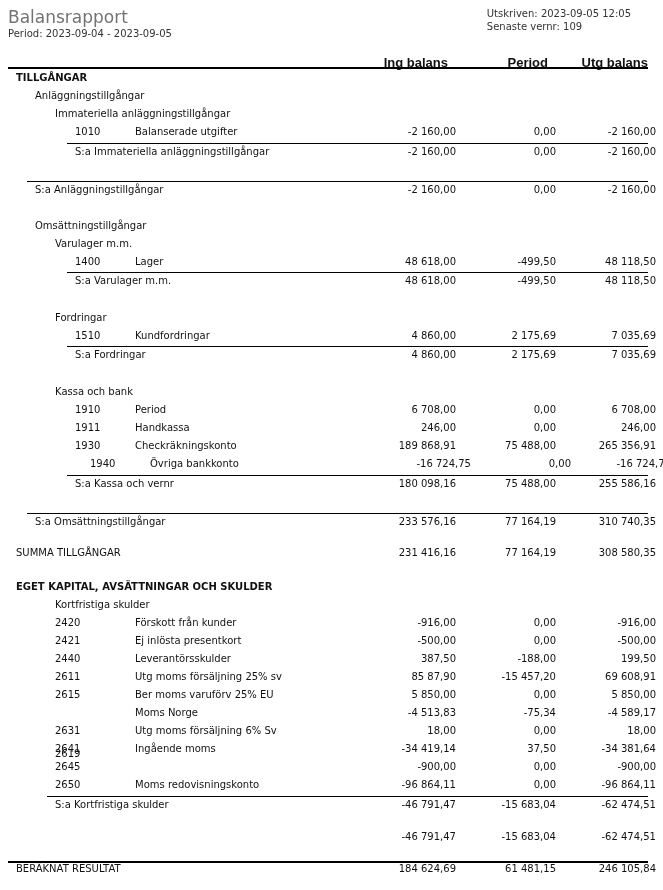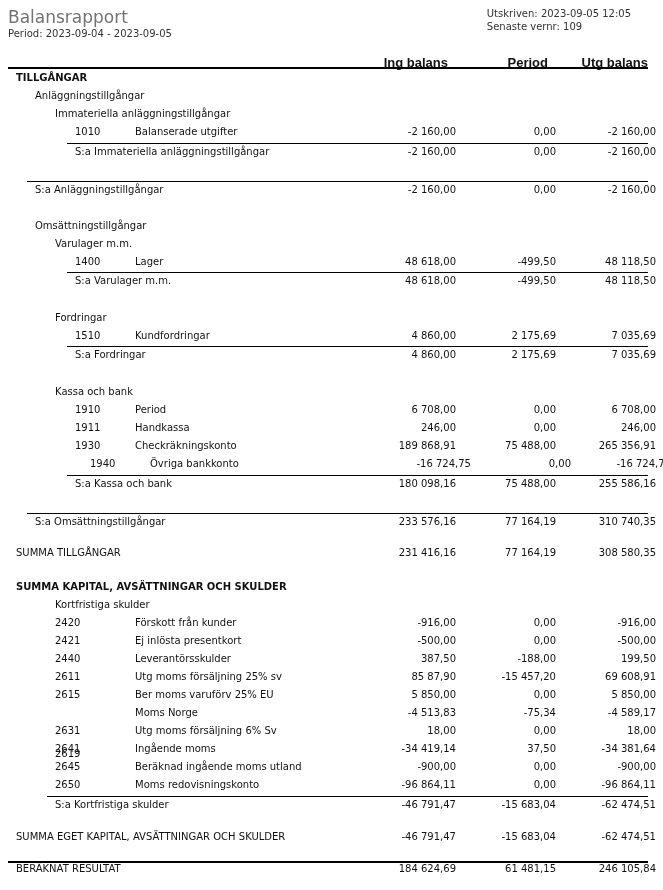--- a/index.html
+++ b/index.html
@@ -128,40 +128,40 @@
     </div>
     <div class="row" style="top: 456px; margin-left: 15px;">
       <span style="left: 67px;">1940</span>
       <span style="left: 127px;">Övriga bankkonto</span>
       <span class="num c1">-16 724,75</span>
       <span class="num c2">0,00</span>
       <span class="num c3">-16 724,75</span>
     </div>
     <div class="line" style="left: 67px; width: 581px; top: 475px;"></div>
     <div class="row" style="top: 476px;">
-      <span style="left: 67px;">S:a Kassa och bank</span>
+      <span style="left: 67px;">S:a Kassa och vernr</span>
       <span class="num c1">180 098,16</span>
       <span class="num c2">75 488,00</span>
       <span class="num c3">255 586,16</span>
     </div>
     <div class="line" style="left: 27px; width: 621px; top: 513px;"></div>
     <div class="row" style="top: 514px;">
       <span style="left: 27px;">S:a Omsättningstillgångar</span>
       <span class="num c1">233 576,16</span>
       <span class="num c2">77 164,19</span>
       <span class="num c3">310 740,35</span>
     </div>
     <div class="row" style="top: 545px;">
       <span style="left: 8px;">SUMMA TILLGÅNGAR</span>
       <span class="num c1">231 416,16</span>
       <span class="num c2">77 164,19</span>
       <span class="num c3">308 580,35</span>
     </div>
     <div class="row" style="top: 579px;">
-      <span class="bold" style="left: 8px;">SUMMA KAPITAL, AVSÄTTNINGAR OCH SKULDER</span>
+      <span class="bold" style="left: 8px;">EGET KAPITAL, AVSÄTTNINGAR OCH SKULDER</span>
     </div>
     <div class="row" style="top: 597px;">
       <span style="left: 47px;">Kortfristiga skulder</span>
     </div>
     <div class="row" style="top: 615px;">
       <span style="left: 47px;">2420</span>
       <span style="left: 127px;">Förskott från kunder</span>
       <span class="num c1">-916,00</span>
       <span class="num c2">0,00</span>
       <span class="num c3">-916,00</span>
@@ -210,41 +210,39 @@
     </div>
     <div class="row" style="top: 741px;">
       <span style="left: 47px;">2641</span>
       <span style="left: 127px;">Ingående moms</span>
       <span class="num c1">-34 419,14</span>
       <span class="num c2">37,50</span>
       <span class="num c3">-34 381,64</span>
     </div>
     <div class="row" style="top: 759px;">
       <span style="left: 47px;">2645</span>
-      <span style="left: 127px;">Beräknad ingående moms utland</span>
       <span class="num c1">-900,00</span>
       <span class="num c2">0,00</span>
       <span class="num c3">-900,00</span>
     </div>
     <div class="row" style="top: 777px;">
       <span style="left: 47px;">2650</span>
       <span style="left: 127px;">Moms redovisningskonto</span>
       <span class="num c1">-96 864,11</span>
       <span class="num c2">0,00</span>
       <span class="num c3">-96 864,11</span>
     </div>
     <div class="line" style="left: 47px; width: 601px; top: 796px;"></div>
     <div class="row" style="top: 797px;">
       <span style="left: 47px;">S:a Kortfristiga skulder</span>
       <span class="num c1">-46 791,47</span>
       <span class="num c2">-15 683,04</span>
       <span class="num c3">-62 474,51</span>
     </div>
     <div class="row" style="top: 829px;">
-      <span style="left: 8px;">SUMMA EGET KAPITAL, AVSÄTTNINGAR OCH SKULDER</span>
       <span class="num c1">-46 791,47</span>
       <span class="num c2">-15 683,04</span>
       <span class="num c3">-62 474,51</span>
     </div>
     <div class="thick" style="top: 861px;"></div>
     <div class="row" style="top: 861px;">
       <span style="left: 8px;">BERÄKNAT RESULTAT</span>
       <span class="num c1">184 624,69</span>
       <span class="num c2">61 481,15</span>
       <span class="num c3">246 105,84</span>

